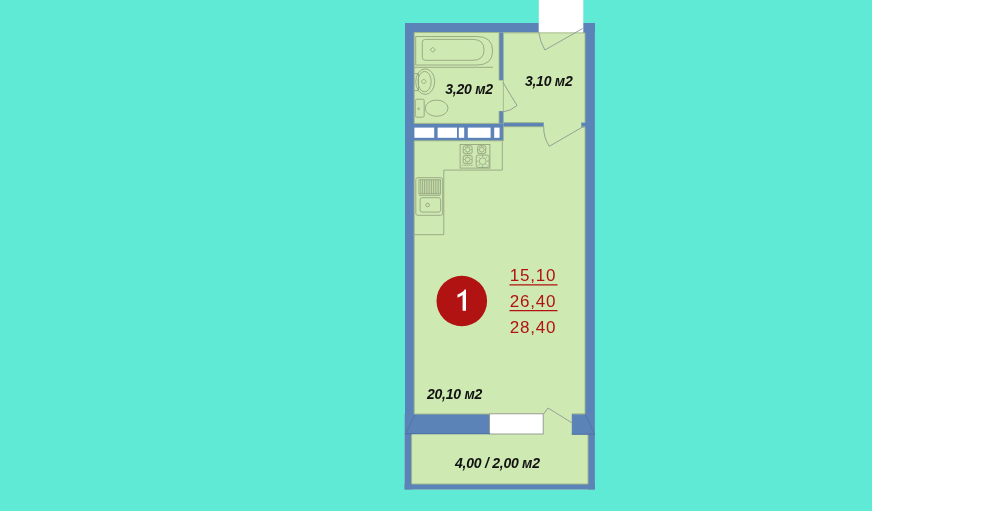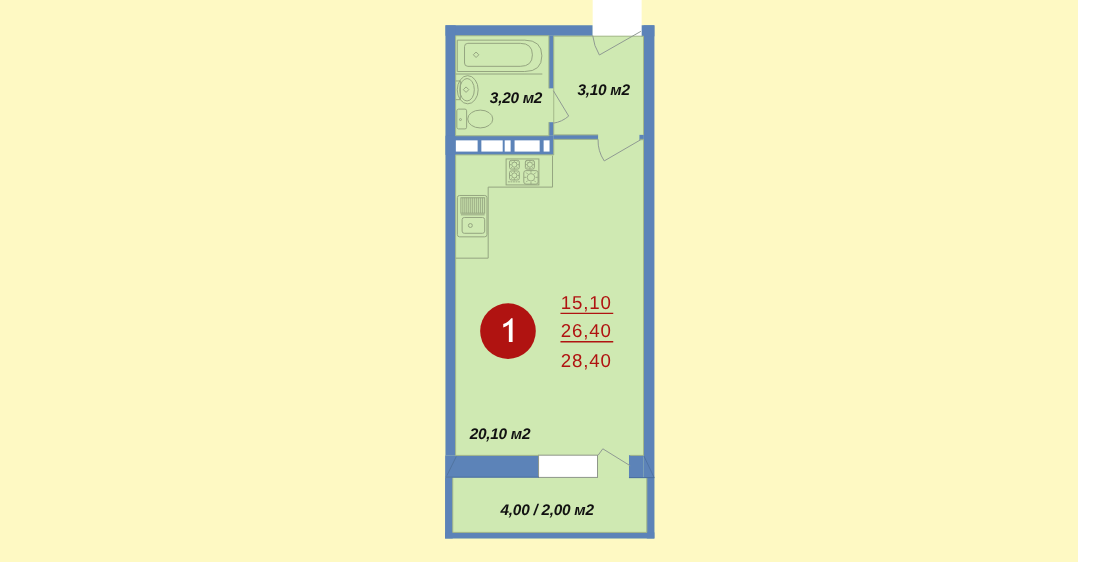--- a/index.html
+++ b/index.html
@@ -1,16 +1,16 @@
 <!DOCTYPE html>
 <html><head>
 <meta charset="utf-8">
 <style>
   html,body{margin:0;padding:0;background:#ffffff;}
-  .wrap{width:980px;height:511px;position:relative;background:#fef9c3;overflow:hidden;}
+  .wrap{width:872px;height:511px;position:relative;background:#5eead4;overflow:hidden;}
   svg{position:absolute;top:0;left:0;}
   text{font-family:"Liberation Sans",sans-serif;}
 </style>
 </head>
 <body>
 <div class="wrap">
 <svg width="1000" height="511" viewBox="0 0 1000 511">
 
   <rect x="405" y="23" width="189.7" height="411.6" fill="#cfe9b2"></rect>
 

